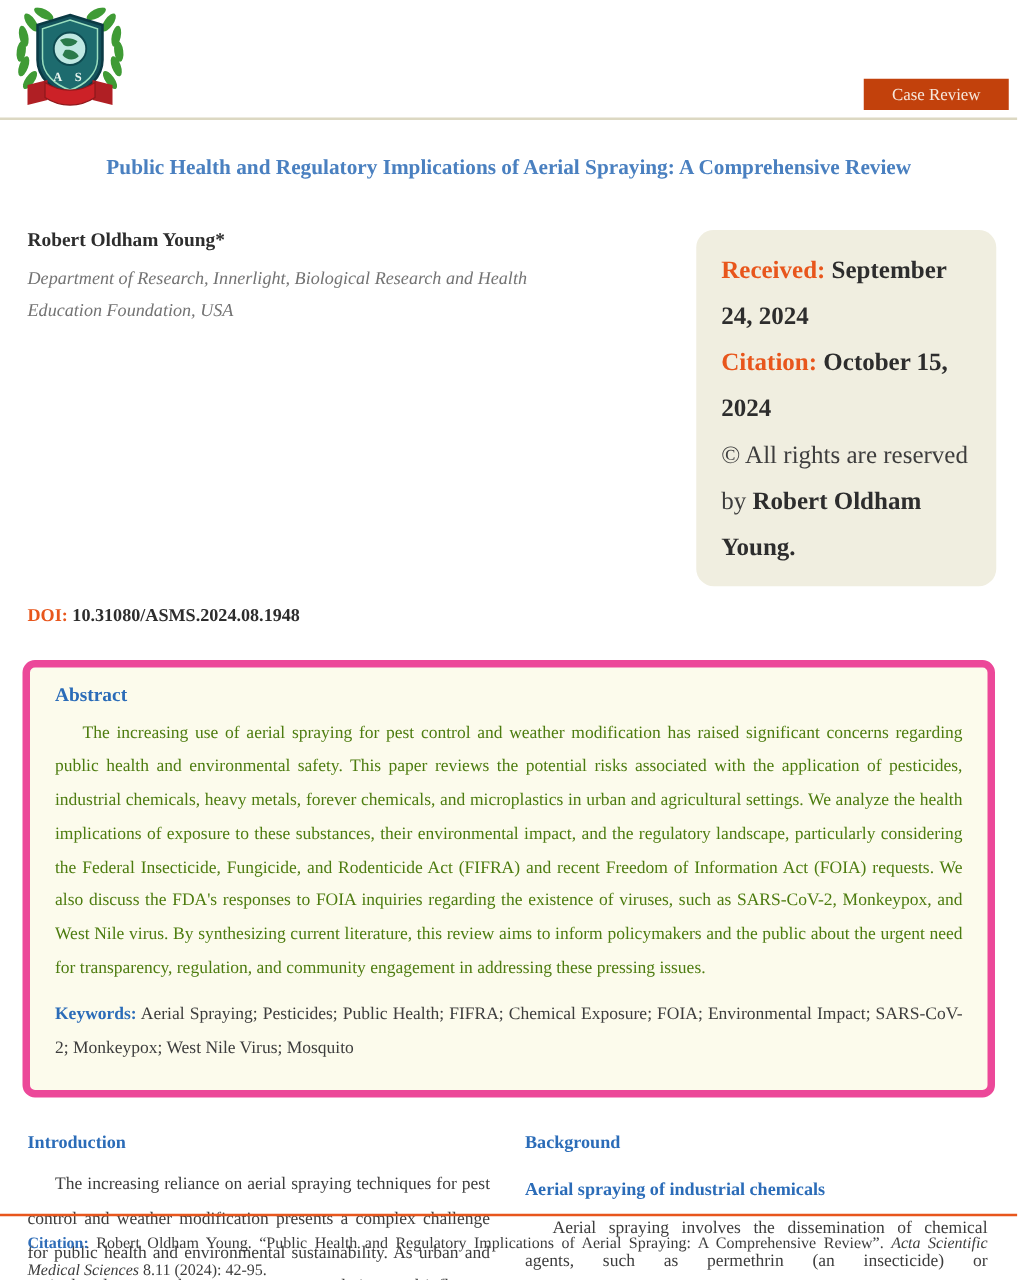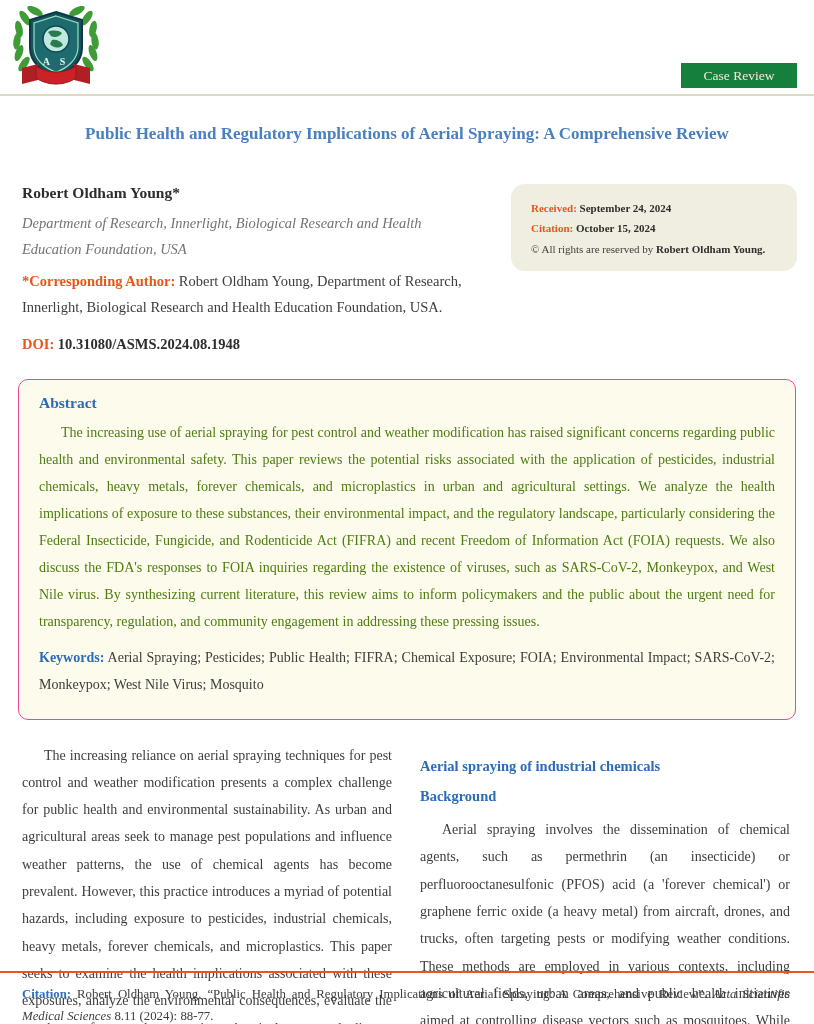--- a/index.html
+++ b/index.html
@@ -39,23 +39,23 @@
     color: #2c6b7e;
   }
   .volume-line {
     margin-top: 12px;
     font-size: 14.5px;
     font-weight: 700;
     color: #dc6f42;
   }
   .badge {
     position: absolute;
-    right: 17px; top: 63px;
+    right: 7px; top: 63px;
     width: 116px; height: 25px;
-    background: #15803d;
+    background: #c2410c;
     color: #f6e7dc;
     font-size: 13.5px;
     text-align: center;
     line-height: 25px;
   }
 
   
   .paper-title {
     margin-top: 28px;
     text-align: center;
@@ -74,35 +74,35 @@
     font-style: italic;
     margin-top: 8px;
     line-height: 1.8;
     color: #737373;
     max-width: 460px;
   }
   .corresponding { margin-top: 6px; line-height: 1.8; max-width: 470px; }
   .label-orange { color: #e8561c; font-weight: 700; }
   .doi-line { margin: 16px 0 0 22px; font-size: 14.5px; }
   .dates-box {
-    width: 286px;
+    width: 240px;
     background: #f0eee0;
     border-radius: 14px;
     padding: 14px 18px 12px 20px;
-    font-size: 11px;
+    font-size: 20px;
     line-height: 1.85;
     align-self: flex-start;
   }
   .bold-dark { font-weight: 700; color: #2d2d2d; }
 
   
   .abstract-box {
     margin: 26px 18px 0 18px;
     background: #fcfbec;
-    border: 1px solid #ec4899;
+    border: 6px solid #ec4899;
     border-radius: 10px;
     padding: 14px 20px 20px 20px;
   }
   .abstract-heading {
     color: #2b6cb8;
     font-weight: 700;
     font-size: 15.5px;
     margin-bottom: 8px;
   }
   .abstract-text {
@@ -195,23 +195,20 @@
     </div>
     <div class="badge">Case Review</div>
   </div>
 
   <div class="paper-title">Public Health and Regulatory Implications of Aerial Spraying: A Comprehensive Review</div>
 
   <div class="meta-row">
     <div class="author-block">
       <div class="author-name">Robert Oldham Young*</div>
       <div class="affiliation">Department of Research, Innerlight, Biological Research and Health Education Foundation, USA</div>
-      <div class="corresponding">
-        <span class="label-orange">*Corresponding Author:</span><span> Robert Oldham Young, Department of Research, Innerlight, Biological Research and Health Education Foundation, USA.</span>
-      </div>
     </div>
     <div class="dates-box">
       <div>
         <span class="label-orange">Received:</span><span class="bold-dark"> September 24, 2024</span>
       </div>
       <div>
         <span class="label-orange">Citation:</span><span class="bold-dark"> October 15, 2024</span>
       </div>
       <div>
         <span>© All rights are reserved by </span><span class="bold-dark">Robert Oldham Young.</span>
@@ -226,29 +223,30 @@
   <div class="abstract-box">
     <div class="abstract-heading">Abstract</div>
     <div class="abstract-text">The increasing use of aerial spraying for pest control and weather modification has raised significant concerns regarding public health and environmental safety. This paper reviews the potential risks associated with the application of pesticides, industrial chemicals, heavy metals, forever chemicals, and microplastics in urban and agricultural settings. We analyze the health implications of exposure to these substances, their environmental impact, and the regulatory landscape, particularly considering the Federal Insecticide, Fungicide, and Rodenticide Act (FIFRA) and recent Freedom of Information Act (FOIA) requests. We also discuss the FDA's responses to FOIA inquiries regarding the existence of viruses, such as SARS-CoV-2, Monkeypox, and West Nile virus. By synthesizing current literature, this review aims to inform policymakers and the public about the urgent need for transparency, regulation, and community engagement in addressing these pressing issues.</div>
     <div class="keywords-line">
       <span class="keywords-label">Keywords:</span><span> Aerial Spraying; Pesticides; Public Health; FIFRA; Chemical Exposure; FOIA; Environmental Impact; SARS-CoV-2; Monkeypox; West Nile Virus; Mosquito</span>
     </div>
   </div>
 
   <div class="columns">
     <div class="col">
+      <div class="col-heading">Introduction</div>
       <p>The increasing reliance on aerial spraying techniques for pest control and weather modification presents a complex challenge for public health and environmental sustainability. As urban and agricultural areas seek to manage pest populations and influence weather patterns, the use of chemical agents has become prevalent. However, this practice introduces a myriad of potential hazards, including exposure to pesticides, industrial chemicals, heavy metals, forever chemicals, and microplastics. This paper seeks to examine the health implications associated with these exposures, analyze the environmental consequences, evaluate the regulatory framework governing chemical use, and discuss ethical considerations and the need for community engagement.</p>
     </div>
     <div class="col">
+      <div class="col-heading">Background</div>
       <div class="col-heading subheading">Aerial spraying of industrial chemicals</div>
-      <div class="col-heading">Background</div>
       <p>Aerial spraying involves the dissemination of chemical agents, such as permethrin (an insecticide) or perfluorooctanesulfonic (PFOS) acid (a 'forever chemical') or graphene ferric oxide (a heavy metal) from aircraft, drones, and trucks, often targeting pests or modifying weather conditions. These methods are employed in various contexts, including agricultural fields, urban areas, and public health initiatives aimed at controlling disease vectors such as mosquitoes. While these techniques can be effective in achieving</p>
     </div>
   </div>
 
   <div class="footer">
     <hr class="footer-rule">
     <p class="citation">
-      <span class="citation-label">Citation:</span><span> Robert Oldham Young. “Public Health and Regulatory Implications of Aerial Spraying: A Comprehensive Review”. </span><span class="italic">Acta Scientific Medical Sciences</span><span> 8.11 (2024): 88-77.</span>
+      <span class="citation-label">Citation:</span><span> Robert Oldham Young. “Public Health and Regulatory Implications of Aerial Spraying: A Comprehensive Review”. </span><span class="italic">Acta Scientific Medical Sciences</span><span> 8.11 (2024): 42-95.</span>
     </p>
   </div>
 
 </div>
 
 </body></html>

